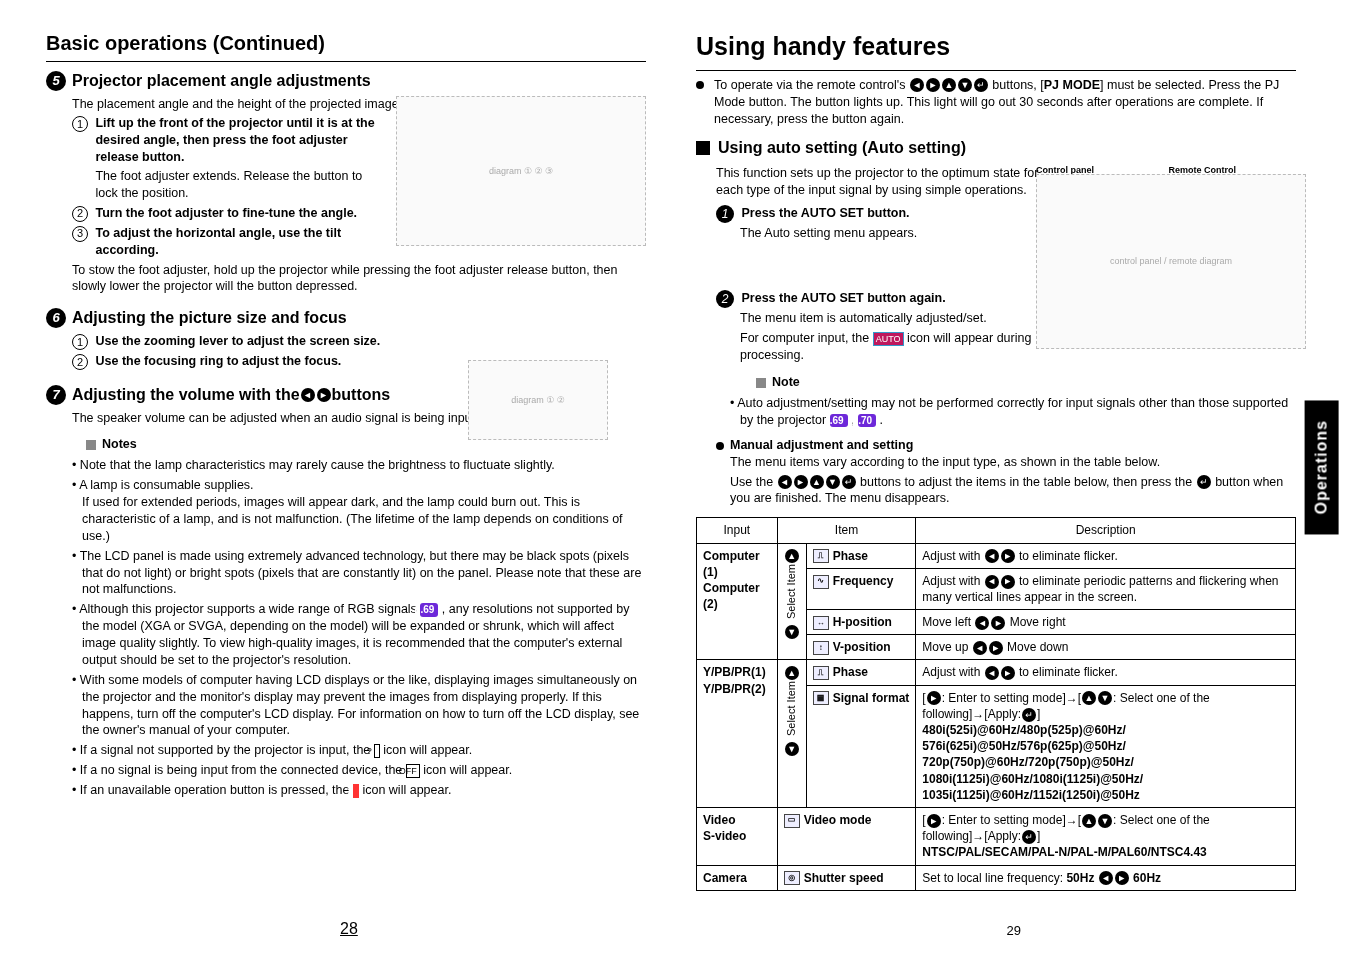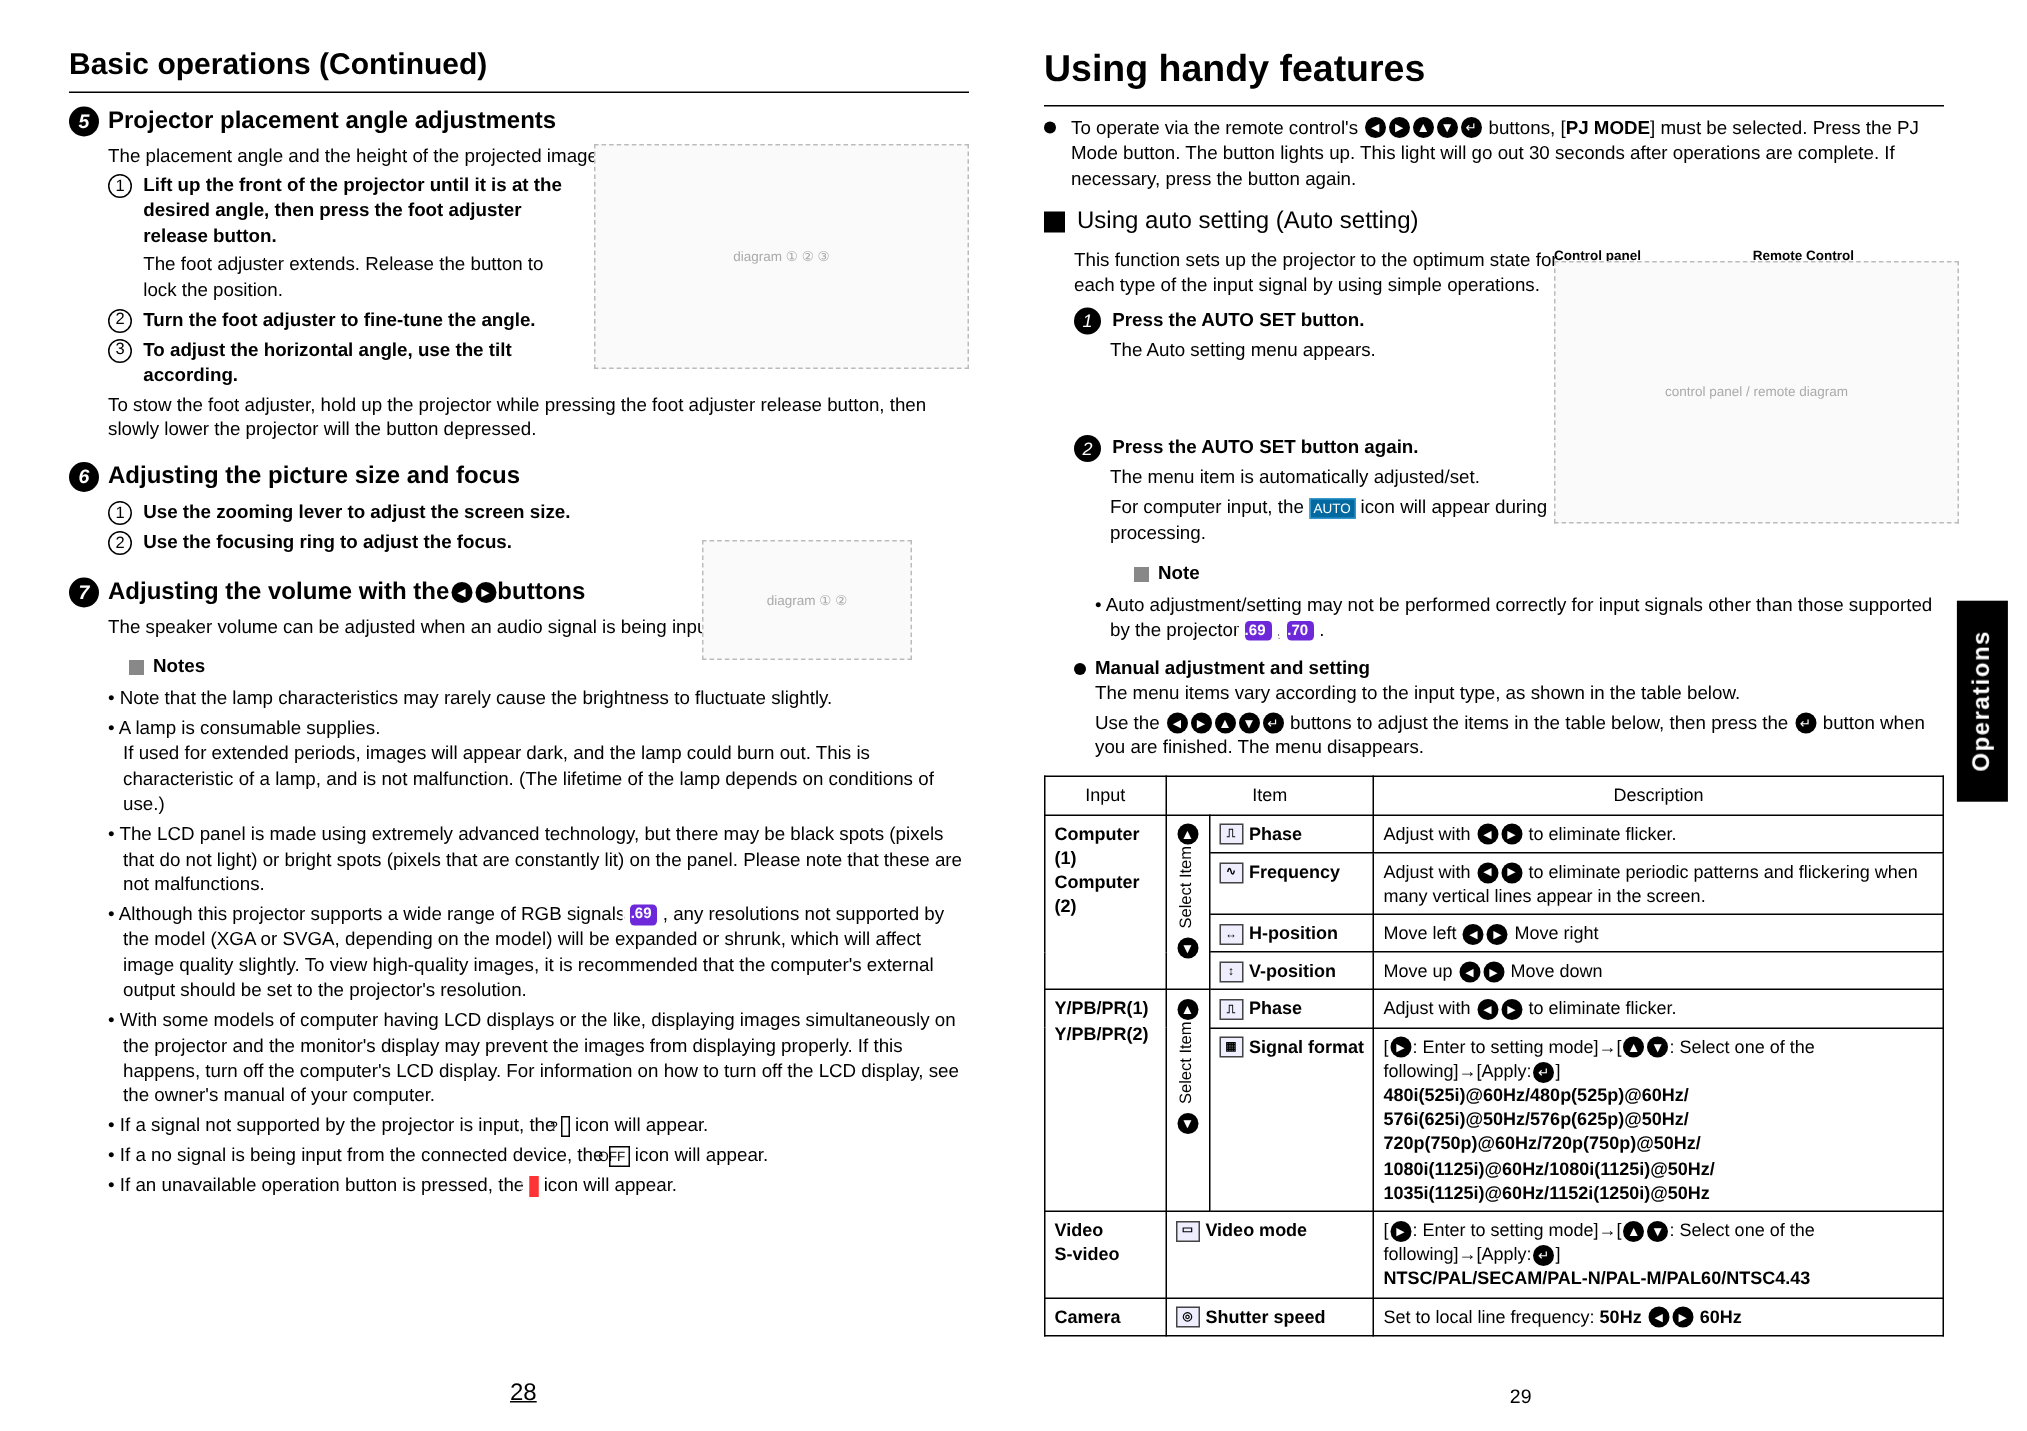--- a/index.html
+++ b/index.html
@@ -83,21 +83,21 @@
     padding:0 4px; border-radius:3px; font-weight:bold; vertical-align:middle;
   }
 
   .r-bullet { margin-left: 0; }
   .r-bullet li { list-style:none; position:relative; padding-left:18px; margin-bottom:4px;}
   .r-bullet li::before{
     content:""; position:absolute; left:0; top:4px; width:8px; height:8px;
     border-radius:50%; background:#000;
   }
 
-  .sub-h { font-size: 16px; font-weight: normal; margin: 10px 0 6px 0; display:flex; align-items:center;}
+  .sub-h { font-size: 16px; font-weight: bold; margin: 10px 0 6px 0; display:flex; align-items:center;}
   .sub-h::before {
     content:""; display:inline-block; width:14px; height:14px; background:#000; margin-right:8px;
   }
 
   .inner-step {
     margin-left: 20px; margin-bottom: 2px;
   }
   .inner-step .num-dark {
     display:inline-flex; width:18px; height:18px; border-radius:50%;
     background:#000; color:#fff; align-items:center; justify-content:center;
@@ -243,21 +243,21 @@
       <span class="ib"><b>Press the AUTO SET button.</b></span>
     </div>
     <div class="inner-sub" style="max-width:320px;">The Auto setting menu appears.</div>
 
     <div class="inner-step" style="max-width:330px;margin-top:48px;">
       <span class="num-dark">2</span>
       <span class="ib"><b>Press the AUTO SET button again.</b></span>
     </div>
     <div class="inner-sub" style="max-width:320px;">The menu item is automatically adjusted/set.</div>
     <div class="inner-sub" style="max-width:320px;">
-      <span>For computer input, the </span><span class="icon-sq" style="background:#0369a1;border-color:#39c;color:#fff;">AUTO</span><span> icon will appear during processing.</span>
+      <span>For computer input, the </span><span class="icon-sq" style="background:#be185d;border-color:#39c;color:#fff;">AUTO</span><span> icon will appear during processing.</span>
     </div>
 
     <div class="note-head note-head2" style="margin-left:20px;">Note</div>
     <ul class="bullets" style="margin-left:34px;">
       <li>
         <span>Auto adjustment/setting may not be performed correctly for input signals other than those supported by the projector </span><span class="page-ref">p.69</span> , <span class="page-ref">p.70</span> .
       </li>
     </ul>
 
     <div class="manual-h">Manual adjustment and setting</div>

